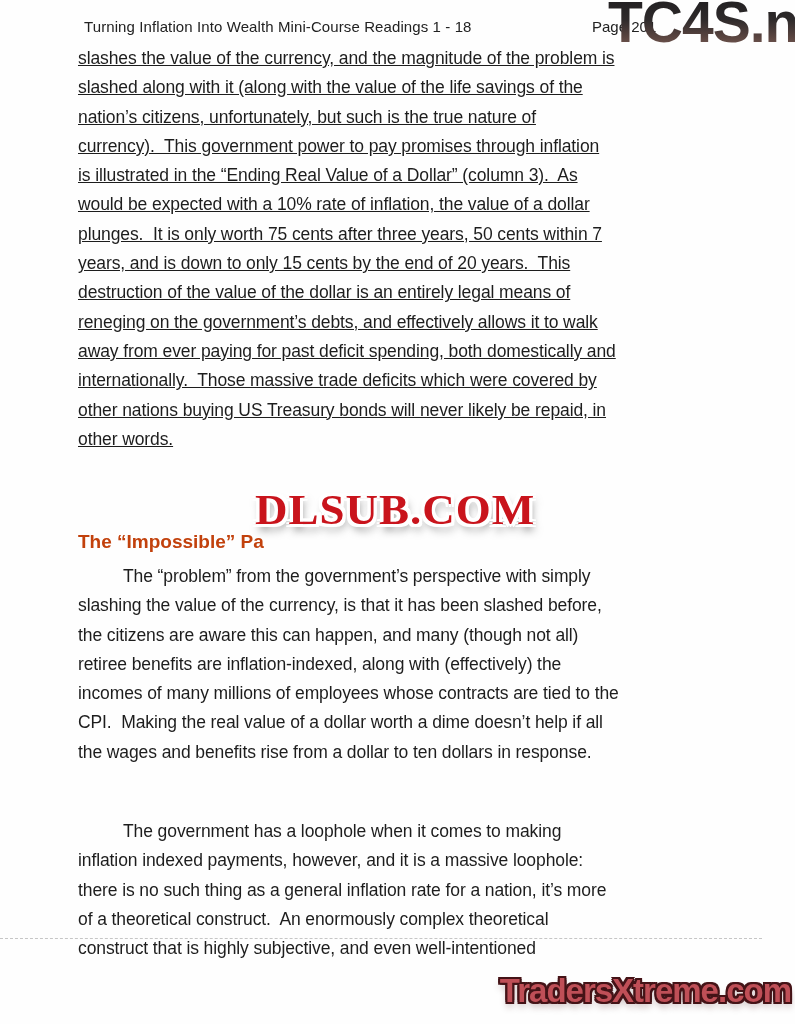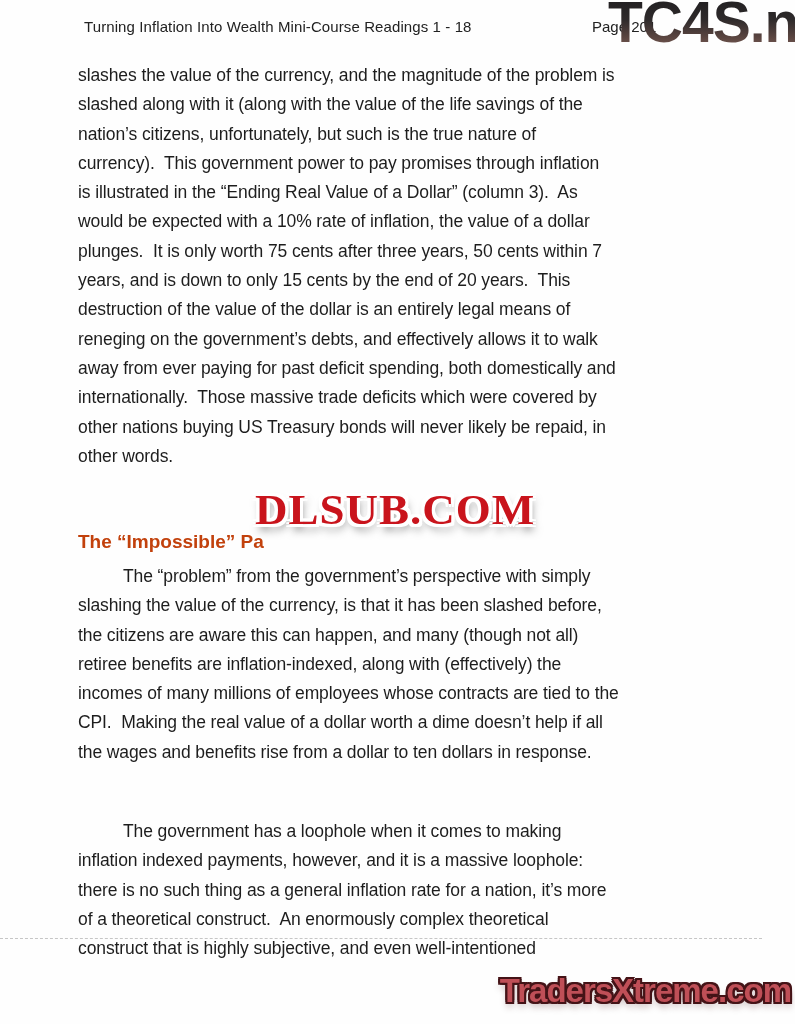--- a/index.html
+++ b/index.html
@@ -107,21 +107,21 @@
 <body>
 
 <div class="page">
 
   <div class="header-title">Turning Inflation Into Wealth Mini-Course Readings 1 - 18</div>
 
   <div class="page-label">Page 201</div>
 
   <div class="tc4s-logo">TC4S.net</div>
 
-  <div class="para" style="top: 61px;">slashes the value of the currency, and the magnitude of the problem is
+  <div class="para" style="top: 44px; text-decoration: underline;">slashes the value of the currency, and the magnitude of the problem is
 slashed along with it (along with the value of the life savings of the
 nation’s citizens, unfortunately, but such is the true nature of
 currency).  This government power to pay promises through inflation
 is illustrated in the “Ending Real Value of a Dollar” (column 3).  As
 would be expected with a 10% rate of inflation, the value of a dollar
 plunges.  It is only worth 75 cents after three years, 50 cents within 7
 years, and is down to only 15 cents by the end of 20 years.  This
 destruction of the value of the dollar is an entirely legal means of
 reneging on the government’s debts, and effectively allows it to walk
 away from ever paying for past deficit spending, both domestically and

